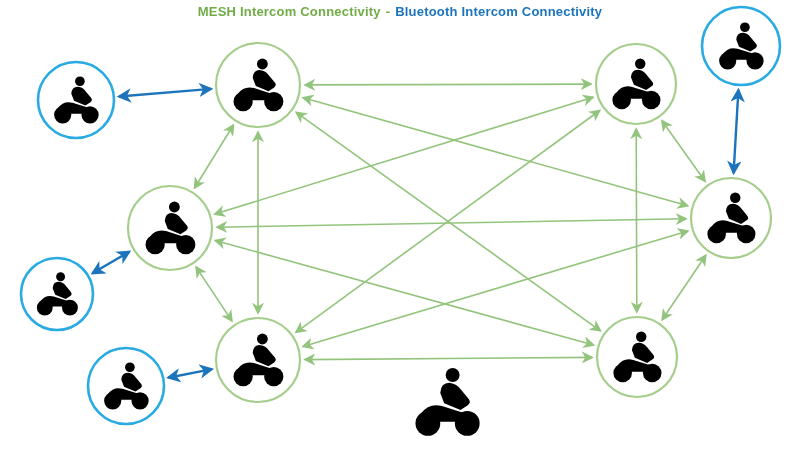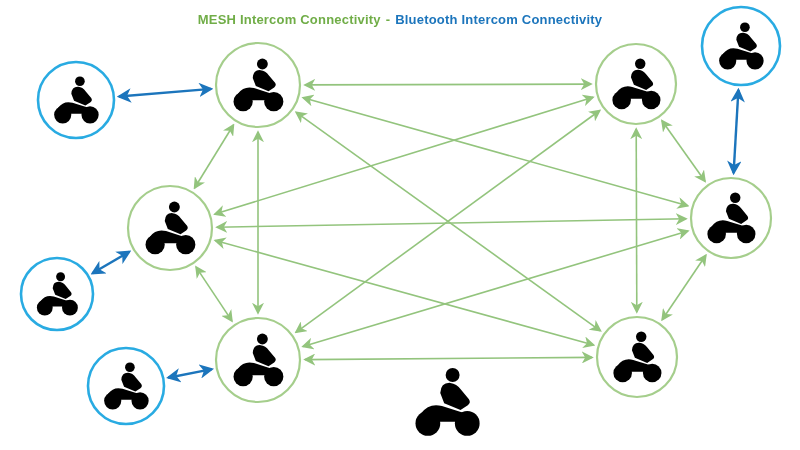--- a/index.html
+++ b/index.html
@@ -10,21 +10,21 @@
   }
   .stage {
     position: relative;
     width: 800px;
     height: 450px;
     background: #ffffff;
     overflow: hidden;
   }
   .title {
     position: absolute;
-    top: 12px;
+    top: 4px;
     left: 0;
     width: 100%;
     text-align: center;
     font-size: 13px;
     font-weight: bold;
     letter-spacing: 0.2px;
     user-select: none;
   }
   .t-mesh { color: var(--title-green, #70ad47); }
   .t-sep  { color: var(--title-green, #70ad47); margin: 0 5px; }

